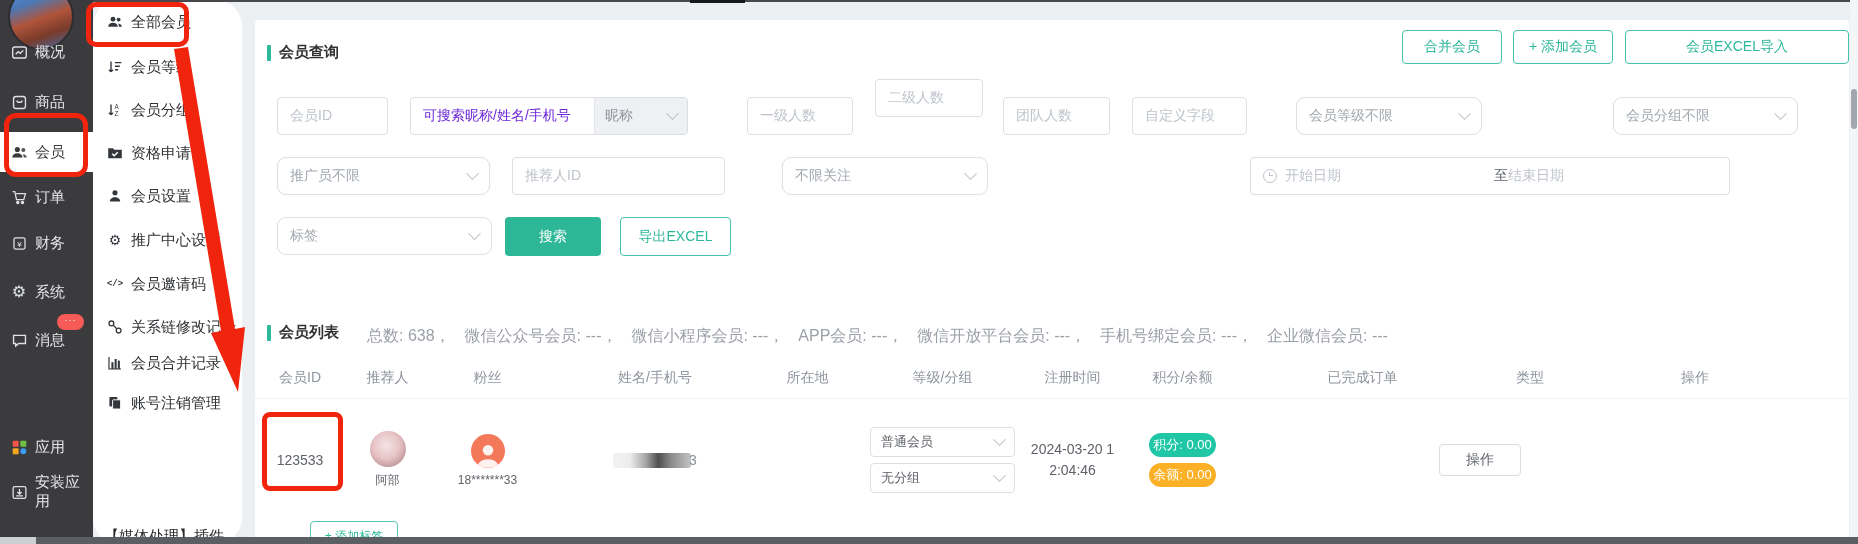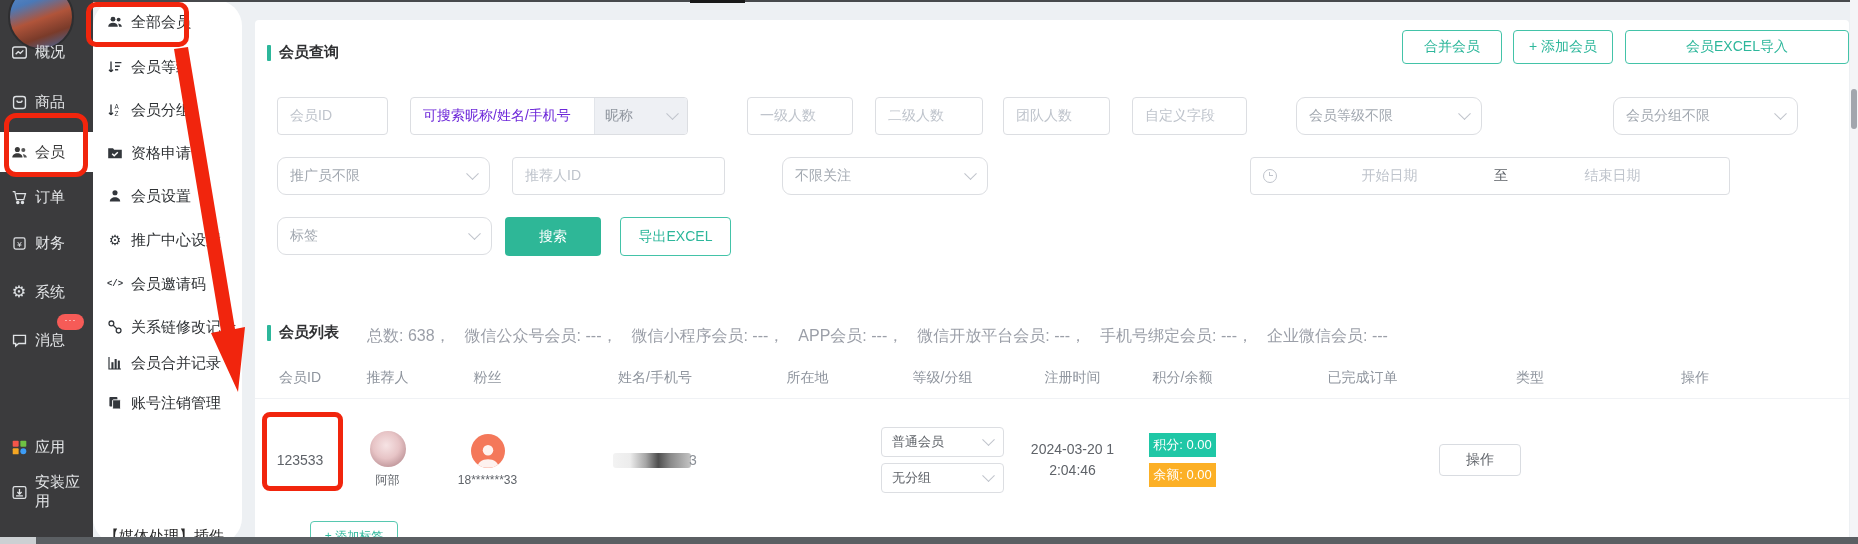--- a/index.html
+++ b/index.html
@@ -42,21 +42,21 @@
   .fld{position:absolute;height:38px;border:1px solid #dcdee2;border-radius:4px;background:#fff;
     display:flex;align-items:center;padding:0 12px;color:#bfc4cc;font-size:14px;box-sizing:border-box;}
   .fld.sel{color:#a2a8b0;cursor:pointer;border-radius:9px;}
   .chev{width:8px;height:8px;border-right:1.5px solid #c0c4cc;border-bottom:1.5px solid #c0c4cc;
     transform:rotate(45deg) translate(-2px,-2px);margin-left:auto;flex:0 0 8px;}
   .combo{padding:0;overflow:hidden;}
   .combo .cinput{flex:1;padding:0 12px;color:#6d28d9;}
   .combo .cselect{width:93px;height:100%;background:#eef0f4;border-left:1px solid #e2e5ea;display:flex;
     align-items:center;padding:0 10px;box-sizing:border-box;color:#8f959e;cursor:pointer;}
   .daterange{padding:0 12px;color:#bfc4cc;}
-  .daterange .dlab{flex:1;text-align:center;}
+  .daterange .dlab{flex:1;text-align:left;}
   .daterange .dto{color:#5f6369;flex:0 0 auto;}
   .btn-fill{position:absolute;height:39px;background:#2eb797;border-radius:4px;color:#fff;font-size:14px;
     display:flex;align-items:center;justify-content:center;cursor:pointer;}
   .btn-line{position:absolute;height:39px;border:1px solid #43c3a8;border-radius:4px;background:#fff;color:#2db79b;
     font-size:14px;display:flex;align-items:center;justify-content:center;box-sizing:border-box;cursor:pointer;}
   
   .stats{position:absolute;left:112px;top:26px;display:flex;color:#9b9fa8;font-size:16px;white-space:nowrap;}
   .stats span{margin-right:14px;}
   
   .thead,.trow{position:absolute;left:0;width:1594px;display:flex;}
@@ -67,24 +67,24 @@
   .cell{display:flex;flex-direction:column;align-items:center;justify-content:center;box-sizing:border-box;text-align:center;}
   .idtxt{font-size:14px;color:#5f6369;}
   .av{width:36px;height:36px;border-radius:50%;overflow:hidden;}
   .av.ref{background:radial-gradient(circle at 45% 40%,#f6e3e4 0%,#e7c4c6 45%,#c39a9e 75%,#a98489 100%);}
   .av.fan{width:34px;height:34px;background:#f4785a;display:flex;align-items:flex-end;justify-content:center;}
   .avlbl{margin-top:5px;font-size:12px;color:#5f6369;}
   .blurwrap{display:flex;align-items:center;}
   .blur{width:78px;height:15px;border-radius:3px;
     background:linear-gradient(90deg,#f3f3f3 0%,#ececec 22%,#a6a6a6 42%,#4f4f4f 58%,#8a8a8a 74%,#c4c4c4 100%);}
   .blurwrap .tail{font-size:14px;color:#8a8f96;margin-left:-2px;}
-  .mini-sel{width:123px;height:30px;border:1px solid #dcdee2;border-radius:4px;background:#fff;display:flex;
+  .mini-sel{width:145px;height:30px;border:1px solid #dcdee2;border-radius:4px;background:#fff;display:flex;
     align-items:center;padding:0 10px;box-sizing:border-box;color:#5f6369;font-size:13px;margin:3px 0;cursor:pointer;}
   .regtime{width:84px;word-break:break-all;line-height:1.5;text-align:center;color:#5f6369;font-size:14px;}
-  .badge{display:block;padding:3px 4px;border-radius:0;color:#fff;font-size:13px;margin:3px auto;white-space:nowrap;width:fit-content;}
+  .badge{display:block;padding:3px 4px;border-radius:12px;color:#fff;font-size:13px;margin:3px auto;white-space:nowrap;width:fit-content;}
   .badge.teal{background:#1fc7a6;}
   .badge.orange{background:#fcb026;}
   .op-btn{width:80px;height:30px;border:1px solid #d9dce1;border-radius:4px;background:#fff;color:#5f6369;
     font-size:14px;display:flex;align-items:center;justify-content:center;cursor:pointer;}
   .addtag{position:absolute;left:310px;top:521px;width:86px;height:28px;border:1px solid #57c8b0;border-radius:4px;
     background:#fff;color:#2db79b;font-size:12px;display:flex;align-items:center;justify-content:center;cursor:pointer;z-index:4;}
   
   .clock{width:14px;height:14px;border:1.4px solid #c0c4cc;border-radius:50%;position:relative;flex:0 0 14px;margin-right:8px;box-sizing:border-box;}
   .clock::after{content:"";position:absolute;left:5px;top:2px;width:1.4px;height:4px;background:#c0c4cc;}
   .clock::before{content:"";position:absolute;left:5px;top:5px;width:4px;height:1.4px;background:#c0c4cc;}
@@ -297,21 +297,21 @@
 
   <div class="fld" style="left:22px;top:77px;width:111px">会员ID</div>
   <div class="fld combo" style="left:155px;top:77px;width:278px">
     <span class="cinput">可搜索昵称/姓名/手机号</span>
     <span class="cselect">
       <span>昵称</span>
       <span class="chev"></span>
     </span>
   </div>
   <div class="fld" style="left:492px;top:77px;width:106px">一级人数</div>
-  <div class="fld" style="left:620px;top:77px;width:108px">二级人数</div>
+  <div class="fld" style="left:620px;top:59px;width:108px">二级人数</div>
   <div class="fld" style="left:748px;top:77px;width:107px">团队人数</div>
   <div class="fld" style="left:877px;top:77px;width:115px">自定义字段</div>
   <div class="fld sel" style="left:1041px;top:77px;width:186px">
     <span>会员等级不限</span>
     <span class="chev"></span>
   </div>
   <div class="fld sel" style="left:1358px;top:77px;width:185px">
     <span>会员分组不限</span>
     <span class="chev"></span>
   </div>

